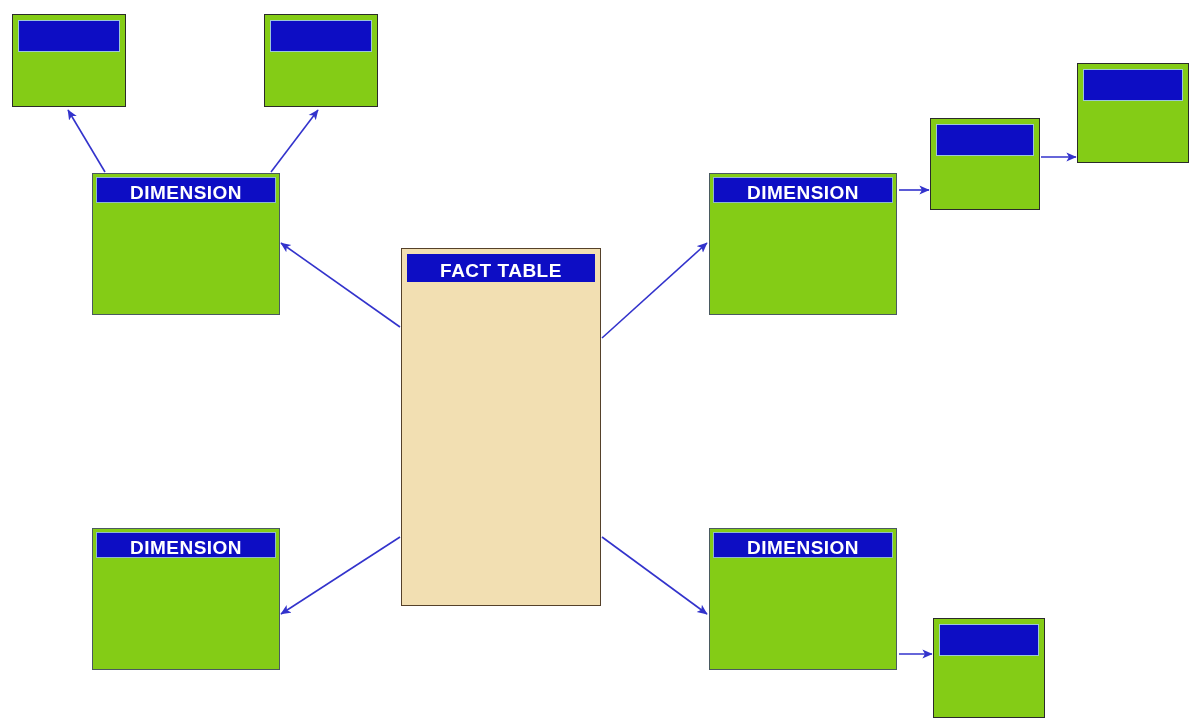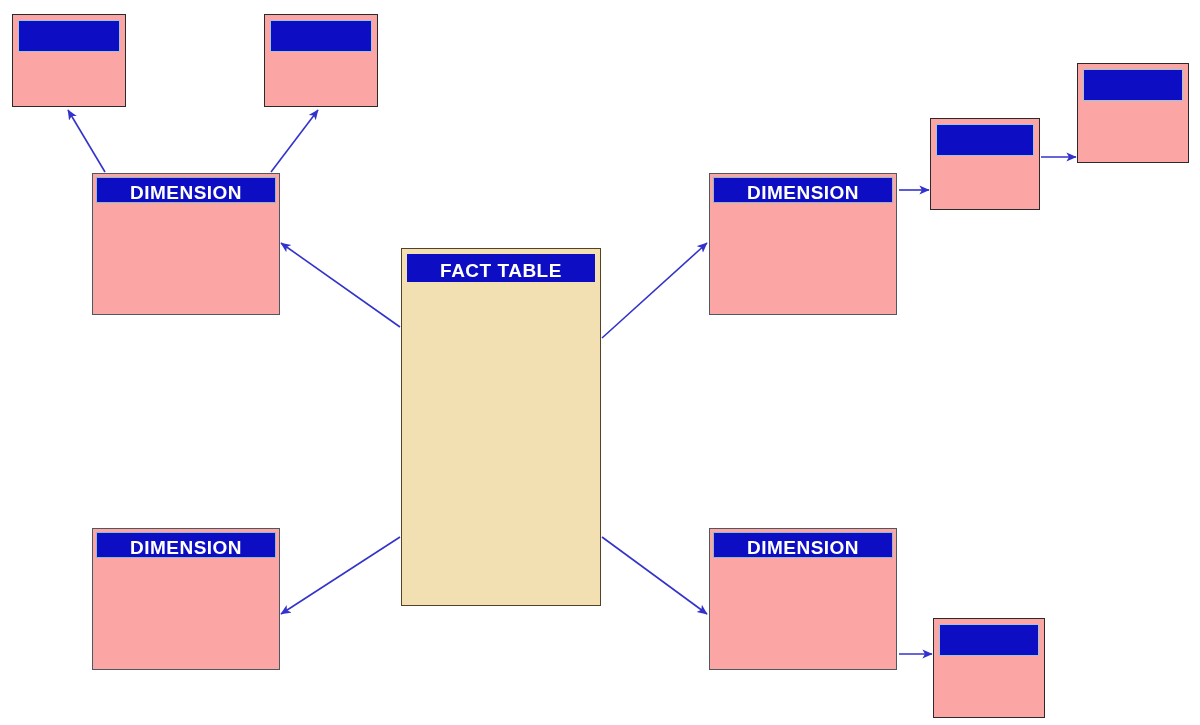--- a/index.html
+++ b/index.html
@@ -23,21 +23,21 @@
     top: 0;
     width: 1200px;
     height: 725px;
     pointer-events: none;
   }
 
   
   .node {
     position: absolute;
     box-sizing: border-box;
-    background: #fca5a5;
+    background: #84cc16;
     border: 1px solid #4d4d4d;
     border-top-color: #7a8a8f;
     border-left-color: #7a8a8f;
     box-shadow: 0 0 0 0 rgba(0,0,0,0);
     padding: 4px;
   }
   .node .hdr {
     box-sizing: border-box;
     width: 100%;
     background: #0d0dc4;

